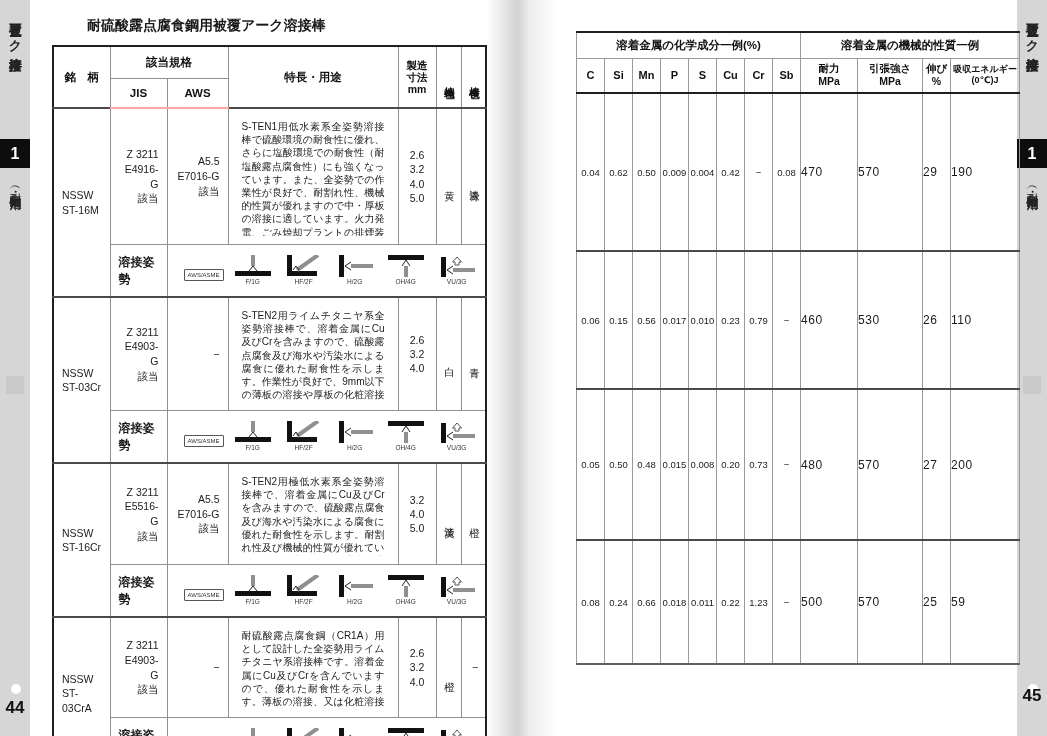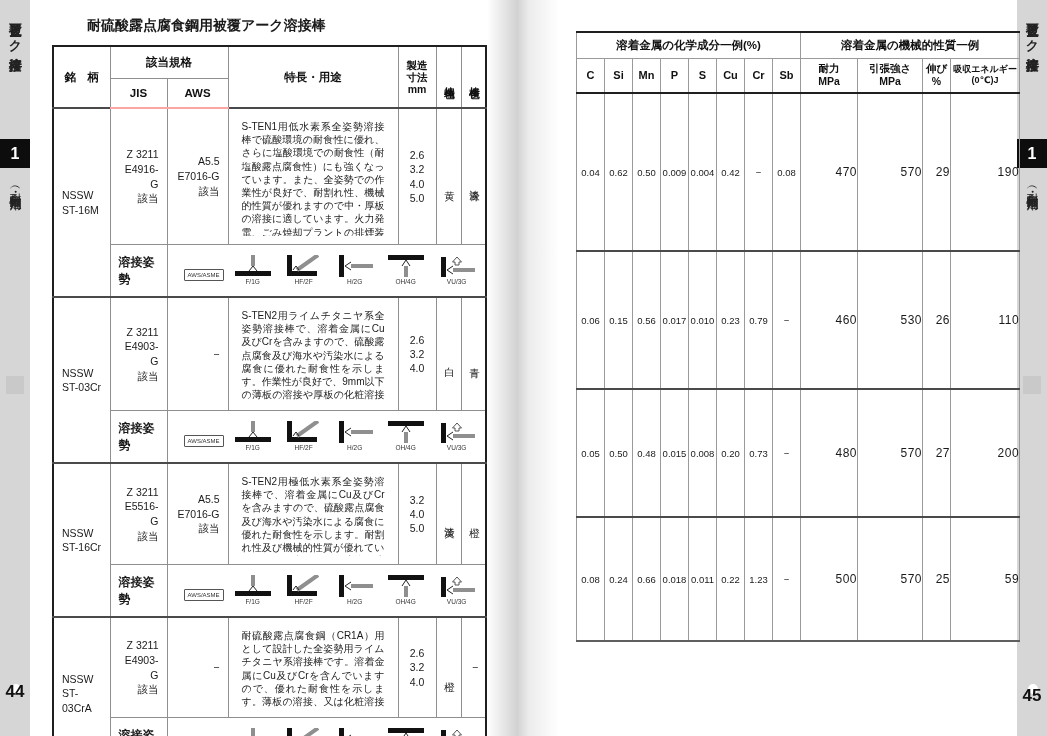--- a/index.html
+++ b/index.html
@@ -57,38 +57,38 @@
     border-top:2px solid #1f1f1f;border-bottom:2px solid #5f5f5f;
     border-left:1px solid #8f8f8f;border-right:1px solid #8f8f8f;}
   #rtable th,#rtable td{border:1px solid #9a9a9a;padding:0;}
   #rtable thead th{font-weight:600;color:#111;text-align:center;vertical-align:middle;}
   #rtable thead .grp{font-size:11.5px;}
   #rtable thead .ch{font-size:11px;}
   #rtable thead tr:last-child th{border-bottom:2px solid #1f1f1f;}
   .mh{font-size:10.5px;line-height:1.25;}
   .mh3{font-size:9px;line-height:1.3;}
   .chemv{font-size:9.5px;text-align:center;vertical-align:middle;margin-top:43px;}
-  .mechv{font-size:12px;text-align:right;vertical-align:middle;letter-spacing:0.5px;}
+  .mechv{font-size:12px;text-align:left;vertical-align:middle;letter-spacing:0.5px;}
 </style>
 </head>
 <body>
 
 <div class="margin-strip" id="strip-left">
   <div class="strip-series">
     <span class="vtext">被覆アーク溶接棒</span>
   </div>
   <div class="chapter-badge">
     <span>1</span>
   </div>
   <div class="strip-category">
     <span class="vtext">（耐食・耐候性鋼用）</span>
   </div>
   <div class="strip-square"></div>
   <div class="page-dot" style="left:11px;top:684px;"></div>
-  <div class="page-num" style="left:0;top:682px;">44</div>
+  <div class="page-num" style="left:0;top:698px;">44</div>
 </div>
 
 <div class="margin-strip" id="strip-right">
   <div class="strip-series">
     <span class="vtext">被覆アーク溶接棒</span>
   </div>
   <div class="chapter-badge">
     <span>1</span>
   </div>
   <div class="strip-category">
@@ -474,21 +474,21 @@
         <td class="chemv">0.23</td>
         <td class="chemv">0.79</td>
         <td class="chemv">−</td>
         <td class="mechv">460</td>
         <td class="mechv">530</td>
         <td class="mechv">26</td>
         <td class="mechv">110</td>
       </tr>
     </tbody>
     <tbody class="product">
-      <tr style="height: 128px;">
+      <tr style="height: 151px;">
         <td class="chemv">0.05</td>
         <td class="chemv">0.50</td>
         <td class="chemv">0.48</td>
         <td class="chemv">0.015</td>
         <td class="chemv">0.008</td>
         <td class="chemv">0.20</td>
         <td class="chemv">0.73</td>
         <td class="chemv">−</td>
         <td class="mechv">480</td>
         <td class="mechv">570</td>

